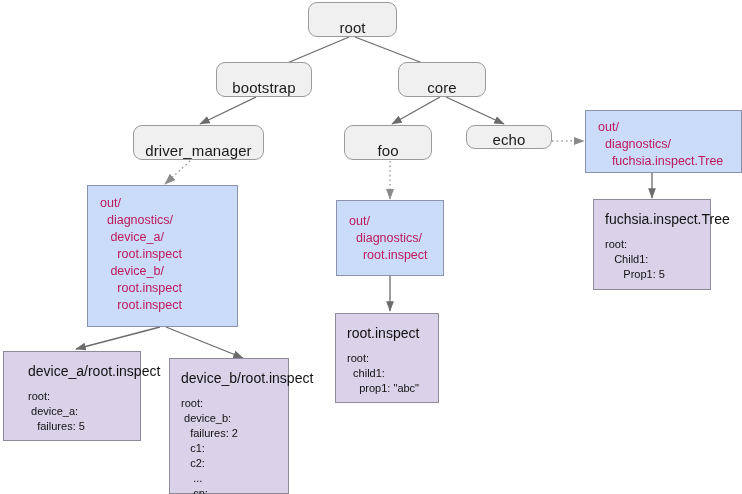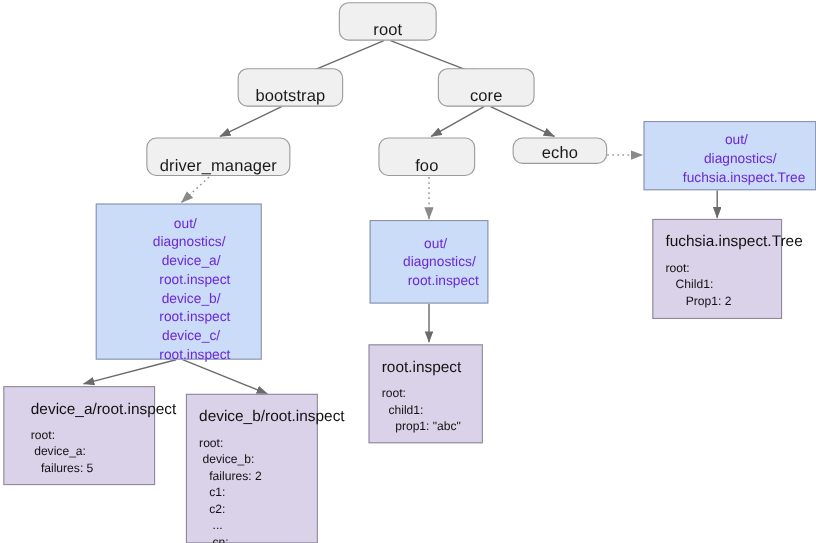--- a/index.html
+++ b/index.html
@@ -39,25 +39,24 @@
   }
   .dirbox {
     position: absolute;
     box-sizing: border-box;
     background: #cadcf8;
     border: 1px solid #8a93ab;
     z-index: 2;
     padding: 9px 0 0 12px;
   }
   .dirbox .line {
-    color: #6d28d9;
+    color: #be185d;
     font-size: 12.5px;
     line-height: 17px;
     white-space: pre;
-    text-align: center;
   }
   .filebox {
     position: absolute;
     box-sizing: border-box;
     background: #d9d2e9;
     border: 1px solid #8e8a9c;
     z-index: 2;
     padding: 10px 0 0 11px;
   }
   .filebox .title {
@@ -138,21 +137,20 @@
     <span>echo</span>
   </div>
 
   <div class="dirbox" style="left:87px; top:185px; width:151px; height:142px;">
     <div class="line">out/</div>
     <div class="line">  diagnostics/</div>
     <div class="line">   device_a/</div>
     <div class="line">     root.inspect</div>
     <div class="line">   device_b/</div>
     <div class="line">     root.inspect</div>
-    <div class="line">   device_c/</div>
     <div class="line">     root.inspect</div>
   </div>
 
   <div class="dirbox" style="left:336px; top:200px; width:108px; height:76px; padding-top:12px;">
     <div class="line">out/</div>
     <div class="line">  diagnostics/</div>
     <div class="line">    root.inspect</div>
   </div>
 
   <div class="dirbox" style="left:585px; top:110px; width:157px; height:63px; padding-top:8px;">
@@ -183,16 +181,16 @@
     <div class="title">root.inspect</div>
     <div class="line">root:</div>
     <div class="line">  child1:</div>
     <div class="line">    prop1: "abc"</div>
   </div>
 
   <div class="filebox" style="left:593px; top:199px; width:118px; height:91px;">
     <div class="title">fuchsia.inspect.Tree</div>
     <div class="line">root:</div>
     <div class="line">   Child1:</div>
-    <div class="line">      Prop1: 2</div>
+    <div class="line">      Prop1: 5</div>
   </div>
 
 </div>
 
 </body></html>

